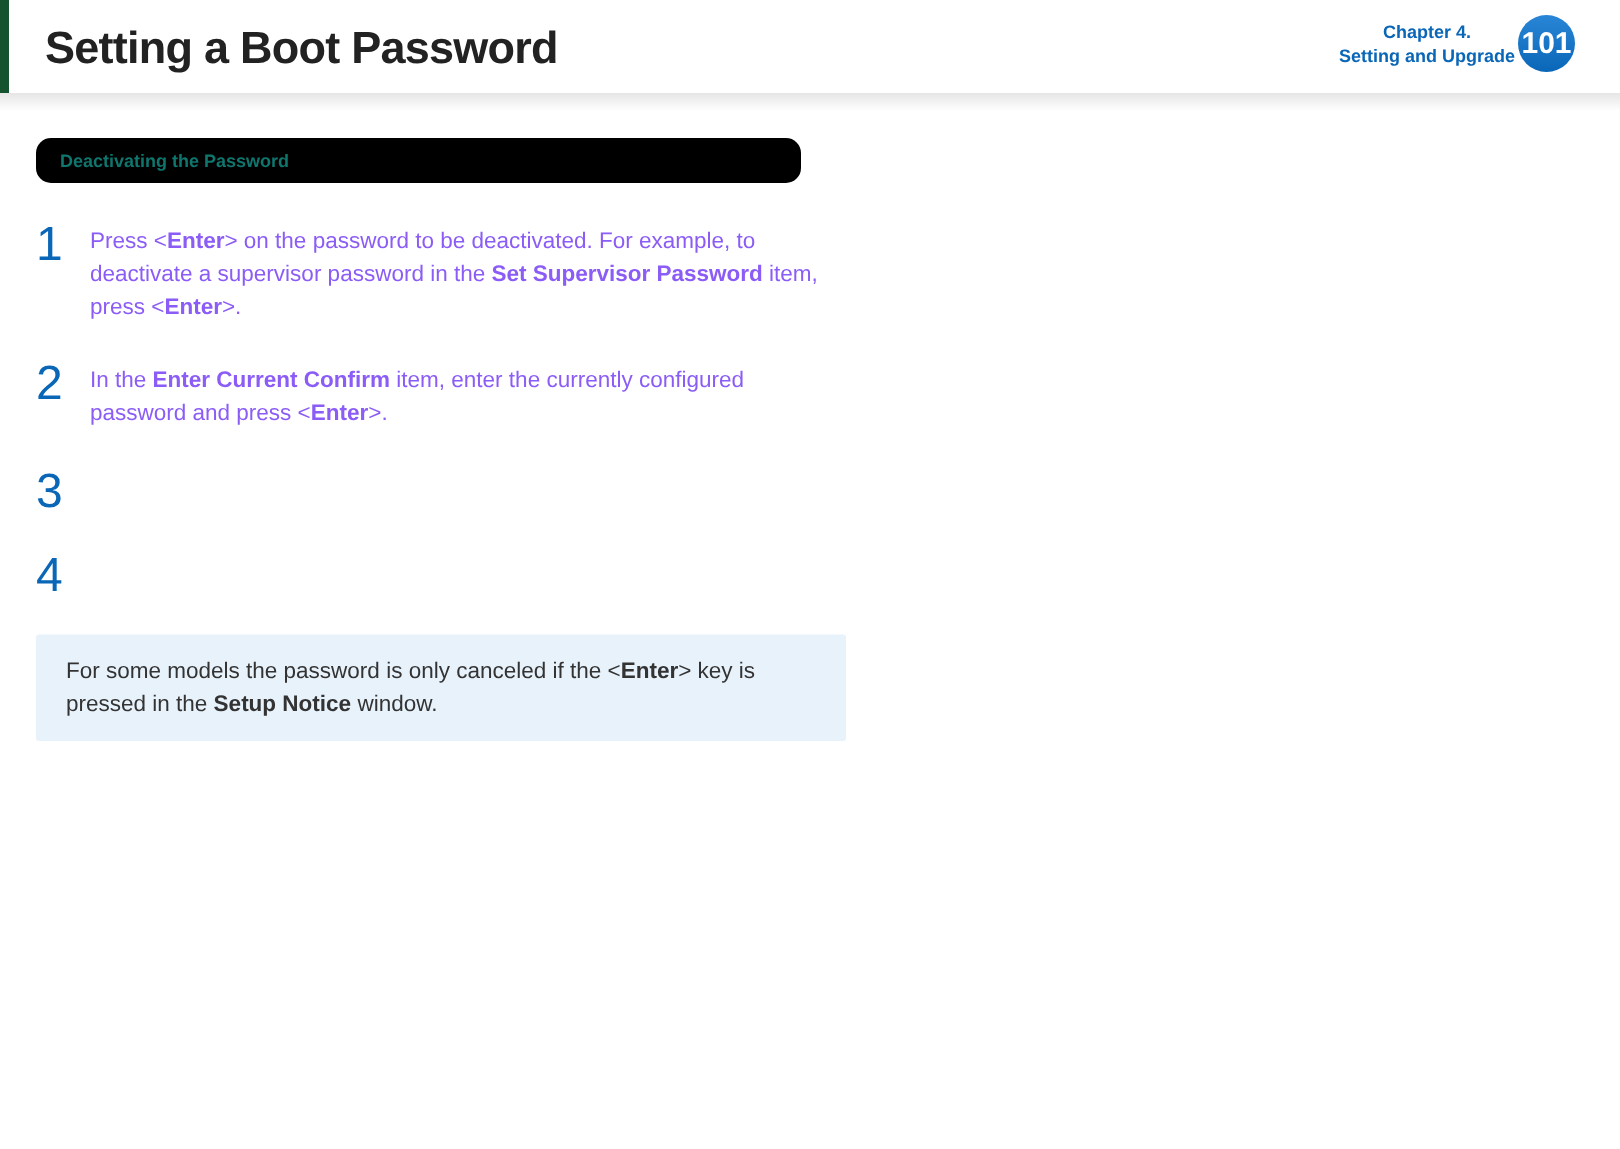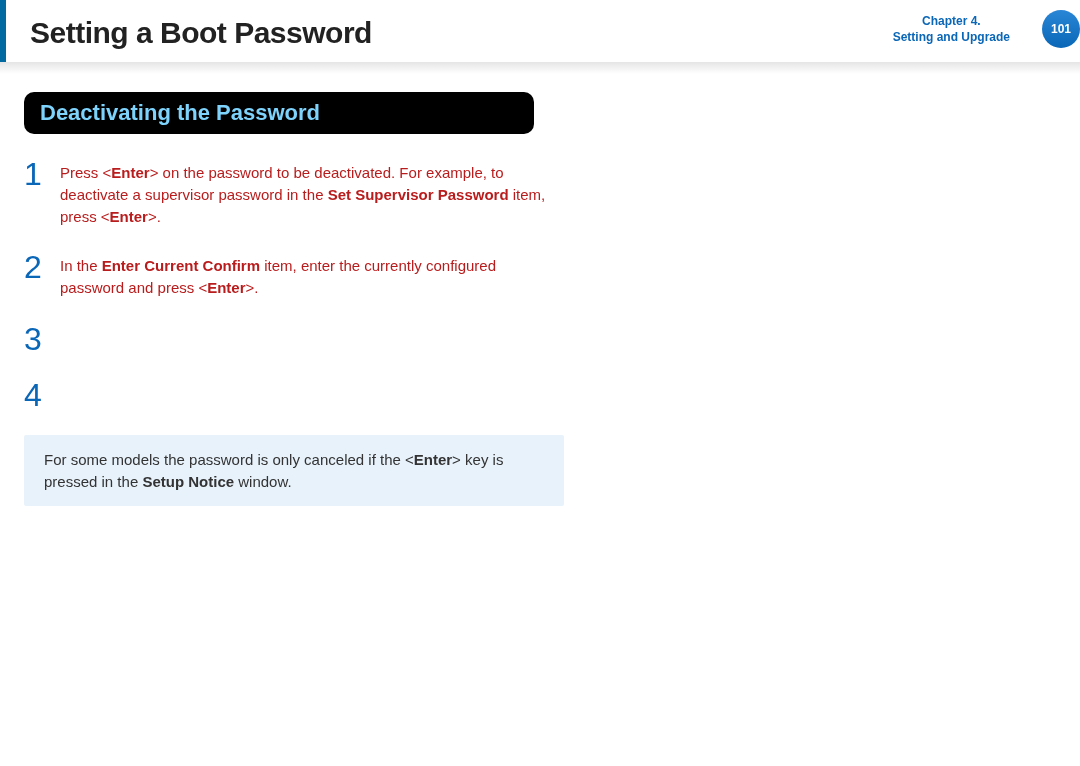--- a/index.html
+++ b/index.html
@@ -7,67 +7,67 @@
     font-family: "Myriad Pro", "Segoe UI", Arial, sans-serif;
     background: #ffffff;
     width: 1080px;
     height: 766px;
     position: relative;
     color: #333;
   }
   .header {
     position: relative;
     padding: 16px 24px 12px 24px;
-    border-left: 6px solid #0369a1;
+    border-left: 6px solid #14532d;
   }
   .header h1 {
     font-size: 30px;
     font-weight: 700;
     color: #222;
     letter-spacing: -0.5px;
   }
   .chapter-info {
     position: absolute;
     top: 14px;
     right: 70px;
     text-align: center;
     font-size: 12px;
     font-weight: 700;
     color: #0a66b7;
     line-height: 1.3;
   }
   .page-badge {
     position: absolute;
     top: 10px;
-    right: 0;
+    right: 30px;
     width: 38px;
     height: 38px;
     border-radius: 50%;
     background: linear-gradient(180deg, #2985d6 0%, #0a66b7 100%);
     color: #fff;
-    font-size: 12px;
+    font-size: 20px;
     font-weight: 700;
     display: flex;
     align-items: center;
     justify-content: center;
   }
   .divider {
     height: 12px;
     background: linear-gradient(180deg, rgba(0,0,0,0.10), rgba(0,0,0,0));
     margin: 0 0 18px 0;
   }
   .content {
     padding: 0 24px;
     max-width: 580px;
   }
   .section-title {
     background: #000;
-    color: #7dd3fc;
+    color: #0f766e;
     font-weight: 700;
-    font-size: 22px;
+    font-size: 12px;
     padding: 8px 16px;
     border-radius: 10px;
     width: 510px;
     margin-bottom: 24px;
   }
   .step {
     display: flex;
     align-items: flex-start;
     margin-bottom: 24px;
   }
@@ -76,21 +76,21 @@
     font-weight: 400;
     color: #0a66b7;
     width: 36px;
     line-height: 1;
     flex-shrink: 0;
     font-family: "Segoe UI Light", "Segoe UI", Arial, sans-serif;
   }
   .step-body {
     font-size: 15px;
     line-height: 1.45;
-    color: #b91c1c;
+    color: #8b5cf6;
     padding-top: 4px;
   }
   .note-box {
     background: #e8f2fb;
     padding: 14px 20px;
     font-size: 15px;
     line-height: 1.45;
     color: #333;
     margin-top: 18px;
     width: 540px;

